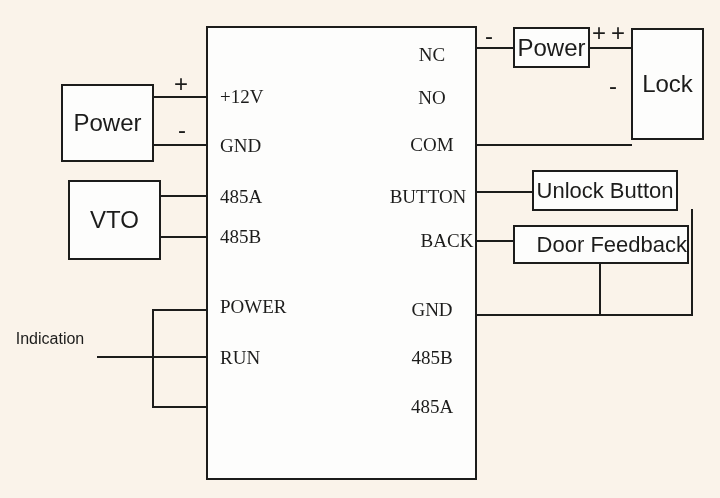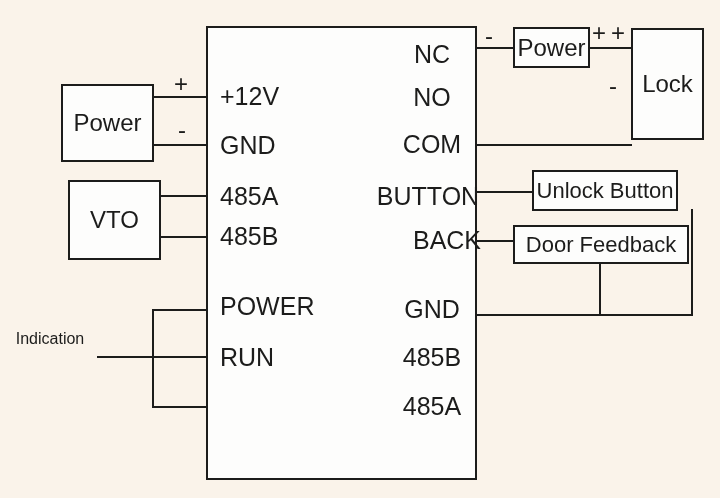--- a/index.html
+++ b/index.html
@@ -33,23 +33,24 @@
     height: 2px;
     background: #1c1c1b;
   }
   .wire-v {
     position: absolute;
     width: 2px;
     background: #1c1c1b;
   }
   .term {
     position: absolute;
-    font-size: 25px;
+    font-size: 19px;
     line-height: 25px;
     white-space: nowrap;
+    font-family: Liberation Serif, serif;
   }
   .term.left-col { transform: translateY(-50%); }
   .term.right-col { transform: translate(-50%, -50%); }
   .mark {
     position: absolute;
     font-size: 24px;
     line-height: 24px;
     transform: translate(-50%, -50%);
     white-space: nowrap;
   }
@@ -114,21 +115,21 @@
   </div>
 
   <div class="box" style="left:631px; top:28px; width:73px; height:112px;">
     <span class="box-label">Lock</span>
   </div>
 
   <div class="box" style="left:532px; top:170px; width:146px; height:41px;">
     <span class="box-label small">Unlock Button</span>
   </div>
 
-  <div class="box" style="left:513px; top:225px; width:176px; height:39px;">
+  <div class="box" style="left:513px; top:225px; width:176px; height:39px;justify-content:flex-end;">
     <span class="box-label small">Door Feedback</span>
   </div>
 
   <div class="free-label" style="left:0px; top:323px; width:100px;">
     <div>Indication</div>
   </div>
 
   <span class="mark" style="left:181px; top:84px;">+</span>
   <span class="mark" style="left:182px; top:130px;">-</span>
   <span class="mark" style="left:489px; top:36px;">-</span>

